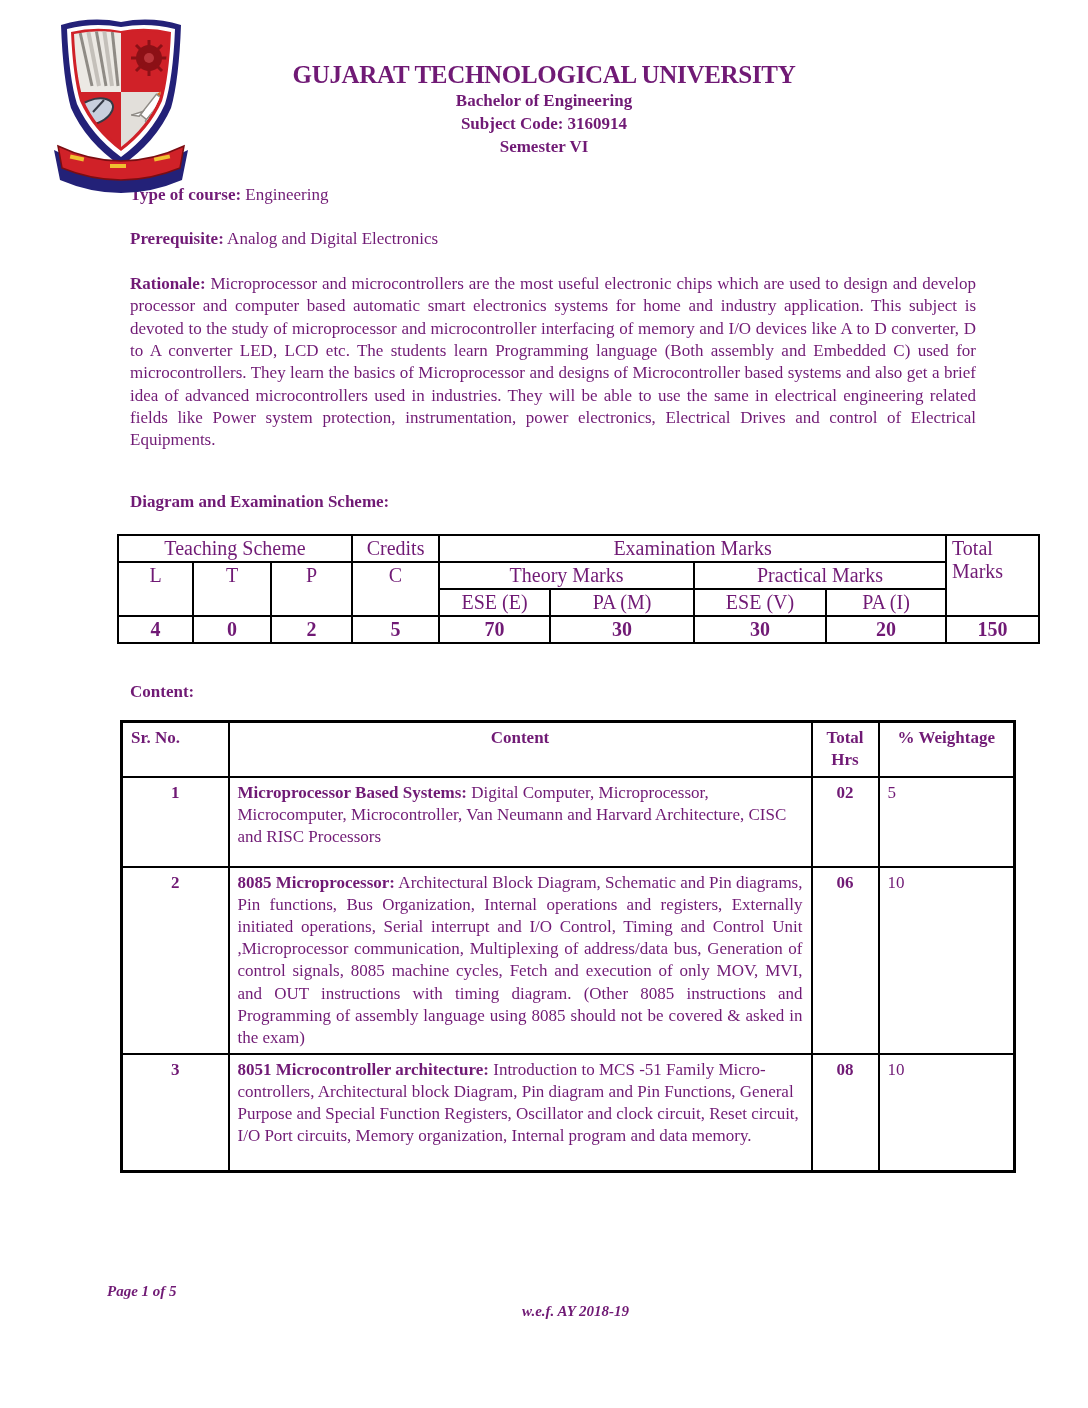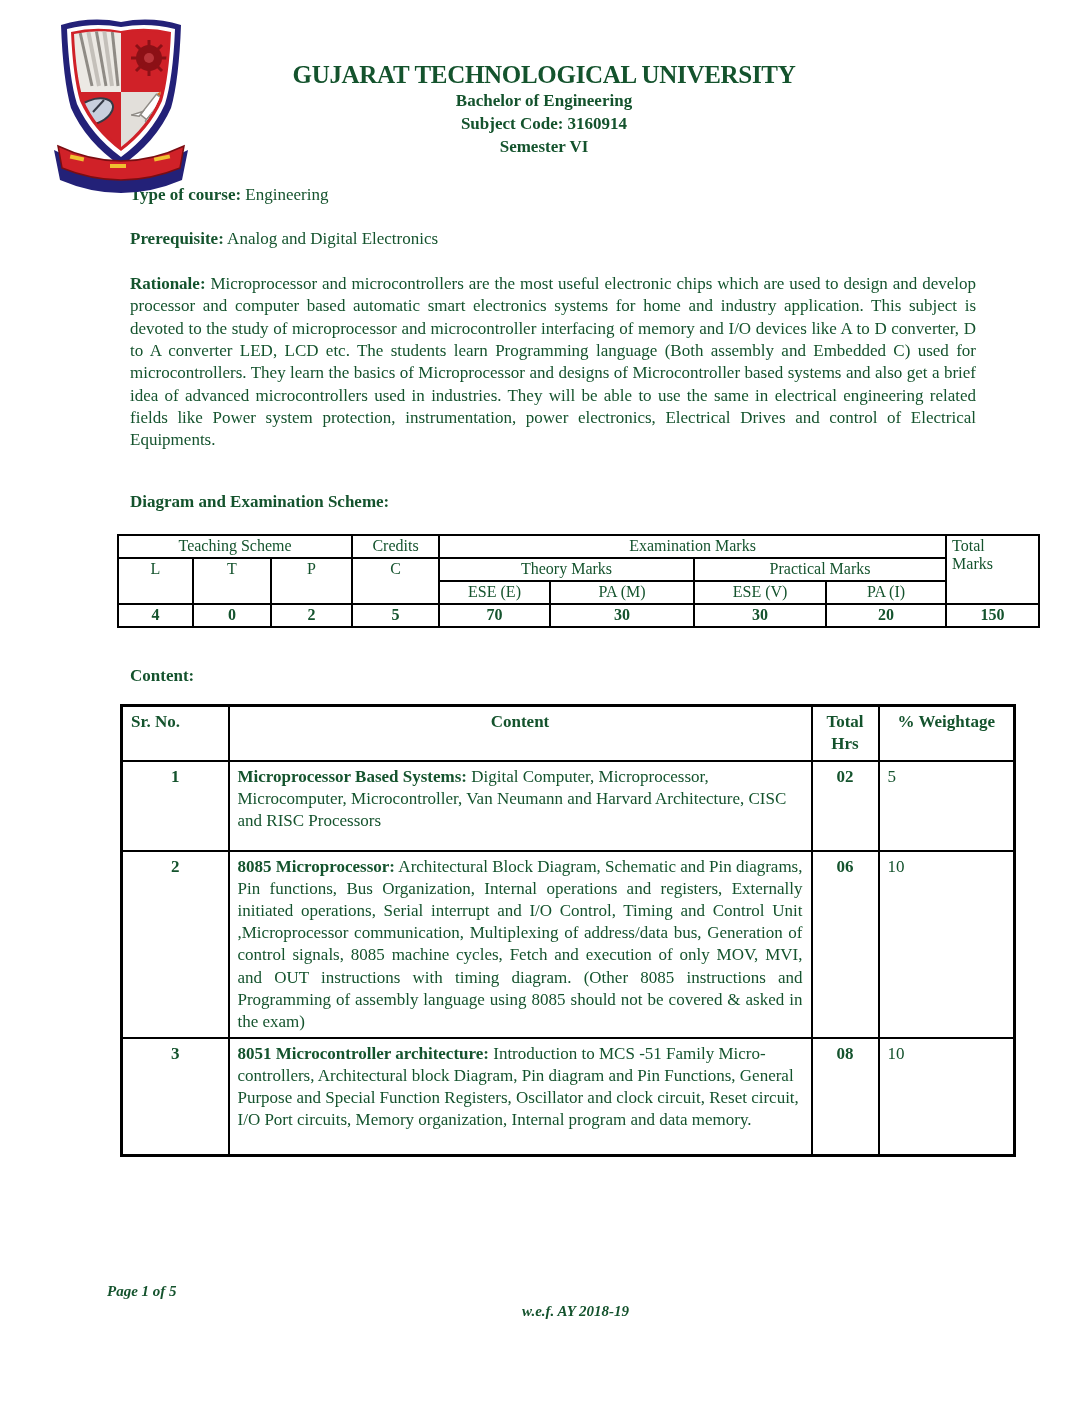--- a/index.html
+++ b/index.html
@@ -3,21 +3,21 @@
 <meta charset="utf-8">
 <style>
   * { box-sizing: border-box; }
   html,body { margin:0; padding:0; background:#fff; }
   .page {
     position: relative;
     width: 1088px;
     height: 1408px;
     background: #ffffff;
     font-family: "Liberation Serif", serif;
-    color: #14532d;
+    color: #701a75;
     overflow: hidden;
   }
   
   .logo { position: absolute; left: 46px; top: 14px; width: 150px; height: 180px; }
   
   .titleblock { padding-top: 60px; text-align: center; }
   .h-university { font-size: 25px; font-weight: bold; letter-spacing: -0.3px; line-height: 1.2; }
   .h-sub { font-size: 17px; font-weight: bold; line-height: 1.35; }
   .h-subject { font-size: 18px; font-weight: bold; line-height: 1.3; }
   
@@ -28,21 +28,21 @@
   .rationale { margin-top: 24px; text-align: justify; line-height: 1.315; }
   
   .sec-heading { margin: 40px 0 0 130px; font-size: 17px; font-weight: bold; }
   .sec-heading2 { margin: 38px 0 0 130px; font-size: 17px; font-weight: bold; }
   
   table { border-collapse: collapse; }
   .tscheme {
     margin: 22px 0 0 117px;
     width: 921px;
     table-layout: fixed;
-    font-size: 16px;
+    font-size: 20px;
     border: 2px solid #000;
   }
   .tscheme td {
     border: 2px solid #000;
     text-align: center;
     padding: 1px 3px;
     height: 23px;
   }
   .tscheme td.vtop { vertical-align: top; }
   .tscheme td.tl { text-align: left; vertical-align: top; padding-left: 5px; }

